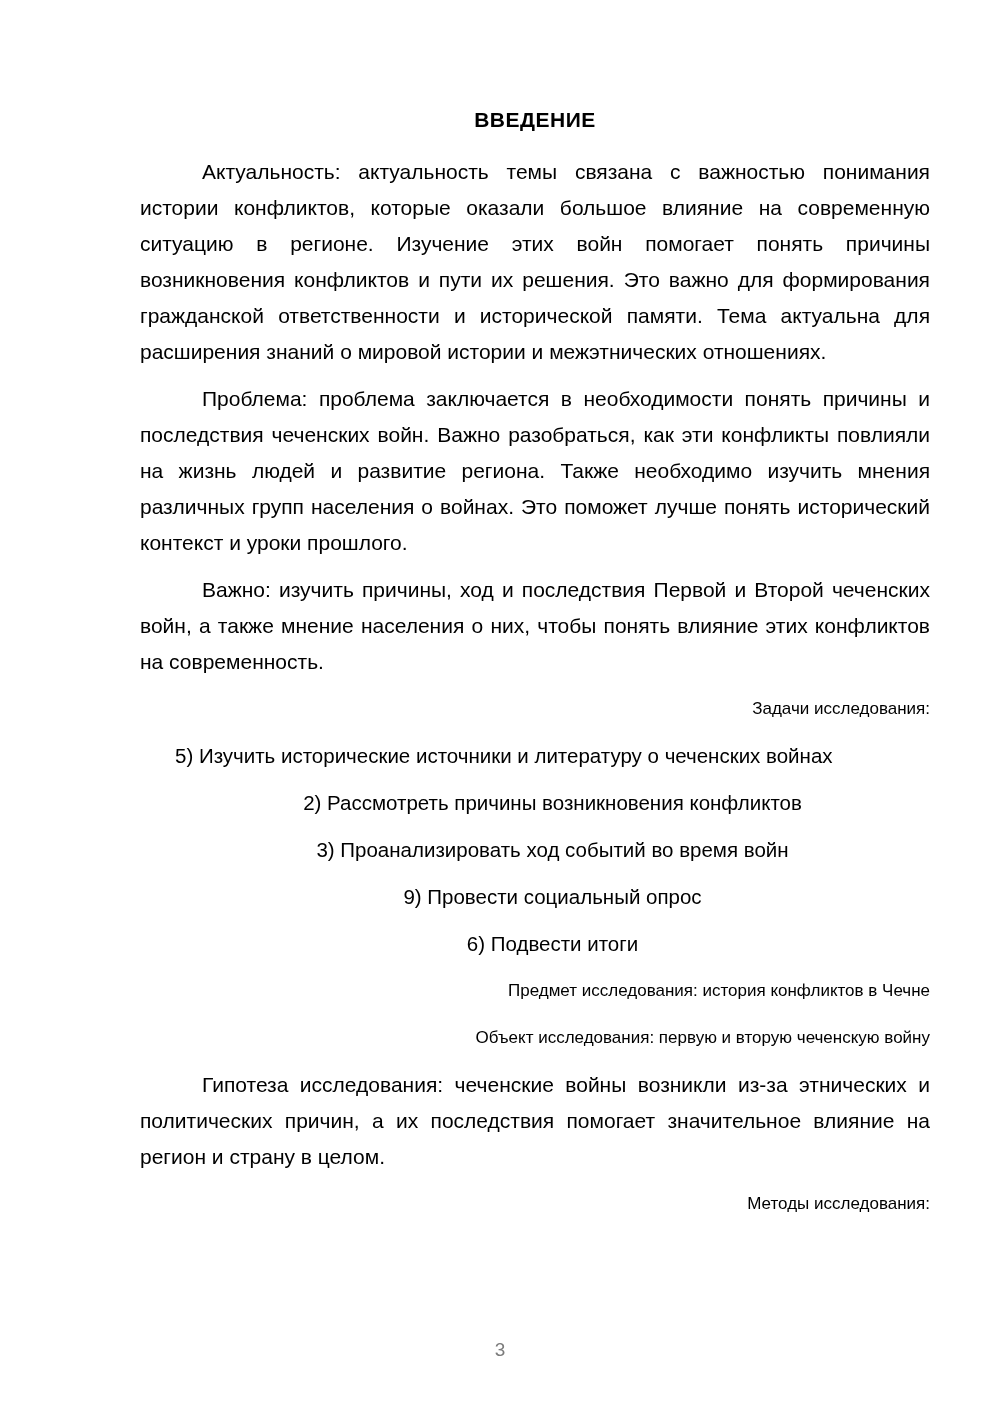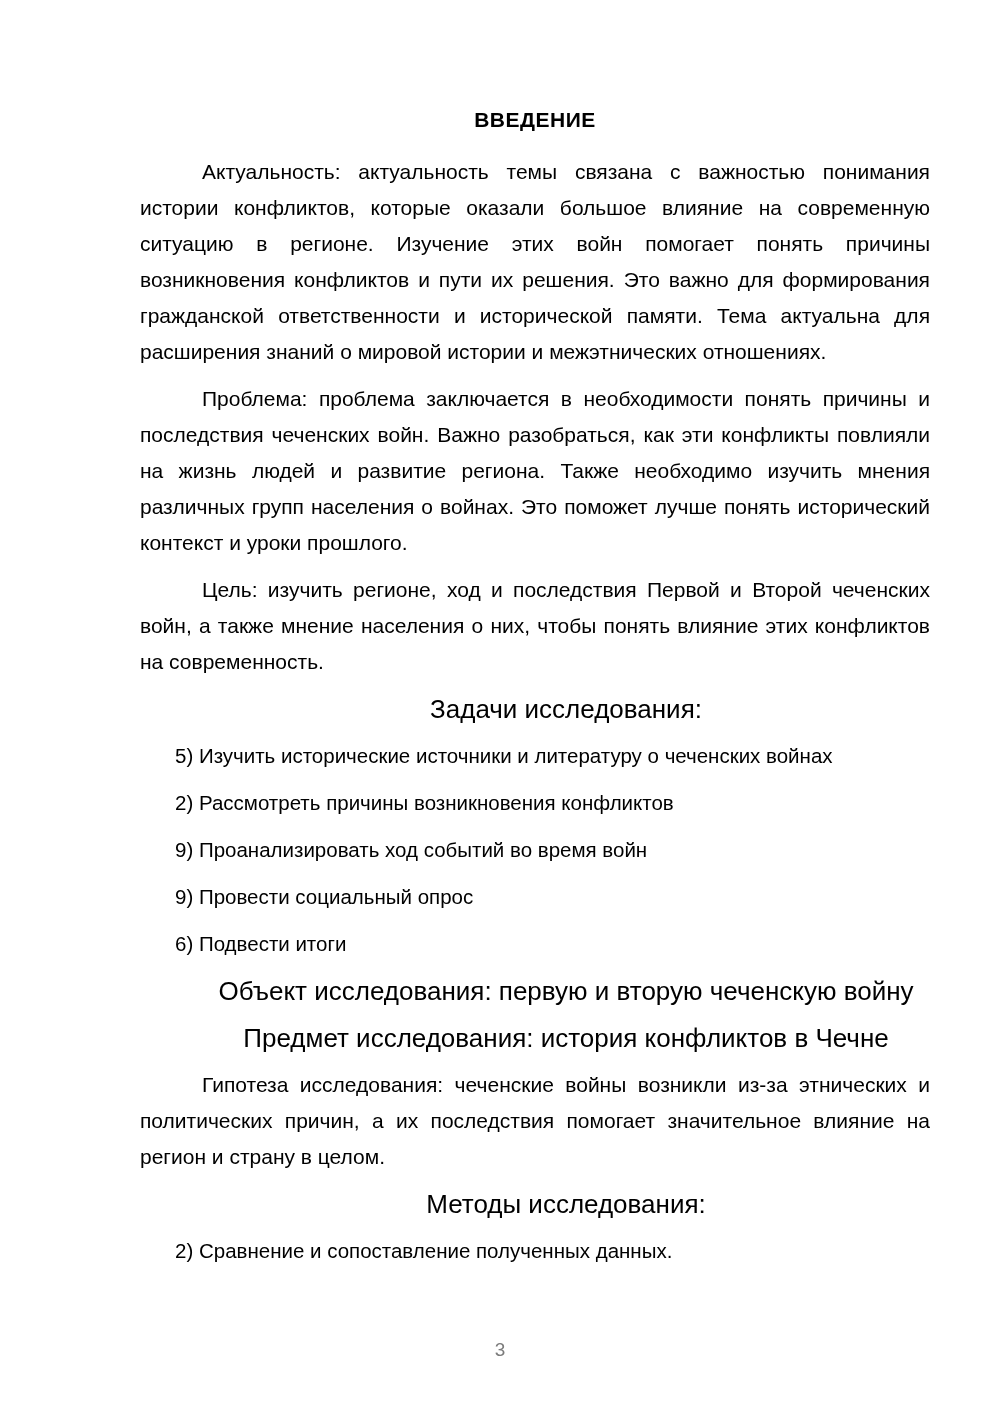--- a/index.html
+++ b/index.html
@@ -66,34 +66,35 @@
     font-size: 20.5px;
     line-height: 36px;
     text-align: left;
     margin: 0;
     padding-left: 35px;
     text-indent: -0px;
   }
 
   .list-item + .list-item {
     margin-top: 11px;
+    text-align: center;
   }
 
   .list.tasks {
     margin-top: 11px;
   }
 
   .list.methods {
     margin-top: 11px;
   }
 
   .labelled-line {
-    font-size: 26px;
+    font-size: 17px;
     line-height: 36px;
-    text-align: center;
+    text-align: right;
     margin: 0;
     text-indent: 62px;
   }
 
   .labelled-line + .labelled-line {
     margin-top: 11px;
   }
 
   .spacer-after-list {
     height: 11px;
@@ -120,49 +121,48 @@
     <h1 class="doc-title">ВВЕДЕНИЕ</h1>
 
     <p class="para first-para">Актуальность: актуальность темы связана с важностью понимания истории конфликтов, которые оказали большое влияние на современную ситуацию в регионе. Изучение этих войн помогает понять причины возникновения конфликтов и пути их решения. Это важно для формирования гражданской ответственности и исторической памяти. Тема актуальна для расширения знаний о мировой истории и межэтнических отношениях.</p>
 
     <div class="block-gap"></div>
 
     <p class="para">Проблема: проблема заключается в необходимости понять причины и последствия чеченских войн. Важно разобраться, как эти конфликты повлияли на жизнь людей и развитие региона. Также необходимо изучить мнения различных групп населения о войнах. Это поможет лучше понять исторический контекст и уроки прошлого.</p>
 
     <div class="block-gap"></div>
 
-    <p class="para">Цель: изучить регионе, ход и последствия Первой и Второй чеченских войн, а также мнение населения о них, чтобы понять влияние этих конфликтов на современность.</p>
+    <p class="para">Важно: изучить причины, ход и последствия Первой и Второй чеченских войн, а также мнение населения о них, чтобы понять влияние этих конфликтов на современность.</p>
 
     <div class="block-gap"></div>
 
     <p class="labelled-line">Задачи исследования:</p>
 
     <ul class="list tasks">
       <li class="list-item">5) Изучить исторические источники и литературу о чеченских войнах</li>
       <li class="list-item">2) Рассмотреть причины возникновения конфликтов</li>
-      <li class="list-item">9) Проанализировать ход событий во время войн</li>
+      <li class="list-item">3) Проанализировать ход событий во время войн</li>
       <li class="list-item">9) Провести социальный опрос</li>
       <li class="list-item">6) Подвести итоги</li>
     </ul>
 
     <div class="spacer-after-list"></div>
 
+    <p class="labelled-line">Предмет исследования: история конфликтов в Чечне</p>
+
     <p class="labelled-line">Объект исследования: первую и вторую чеченскую войну</p>
-
-    <p class="labelled-line">Предмет исследования: история конфликтов в Чечне</p>
 
     <div class="block-gap"></div>
 
     <p class="para">Гипотеза исследования: чеченские войны возникли из-за этнических и политических причин, а их последствия помогает значительное влияние на регион и страну в целом.</p>
 
     <div class="block-gap"></div>
 
     <p class="labelled-line">Методы исследования:</p>
 
     <ul class="list methods">
-      <li class="list-item">2) Сравнение и сопоставление полученных данных.</li>
     </ul>
 
   </div>
 
   <div class="page-number">3</div>
 
 </div>
 
 </body></html>

